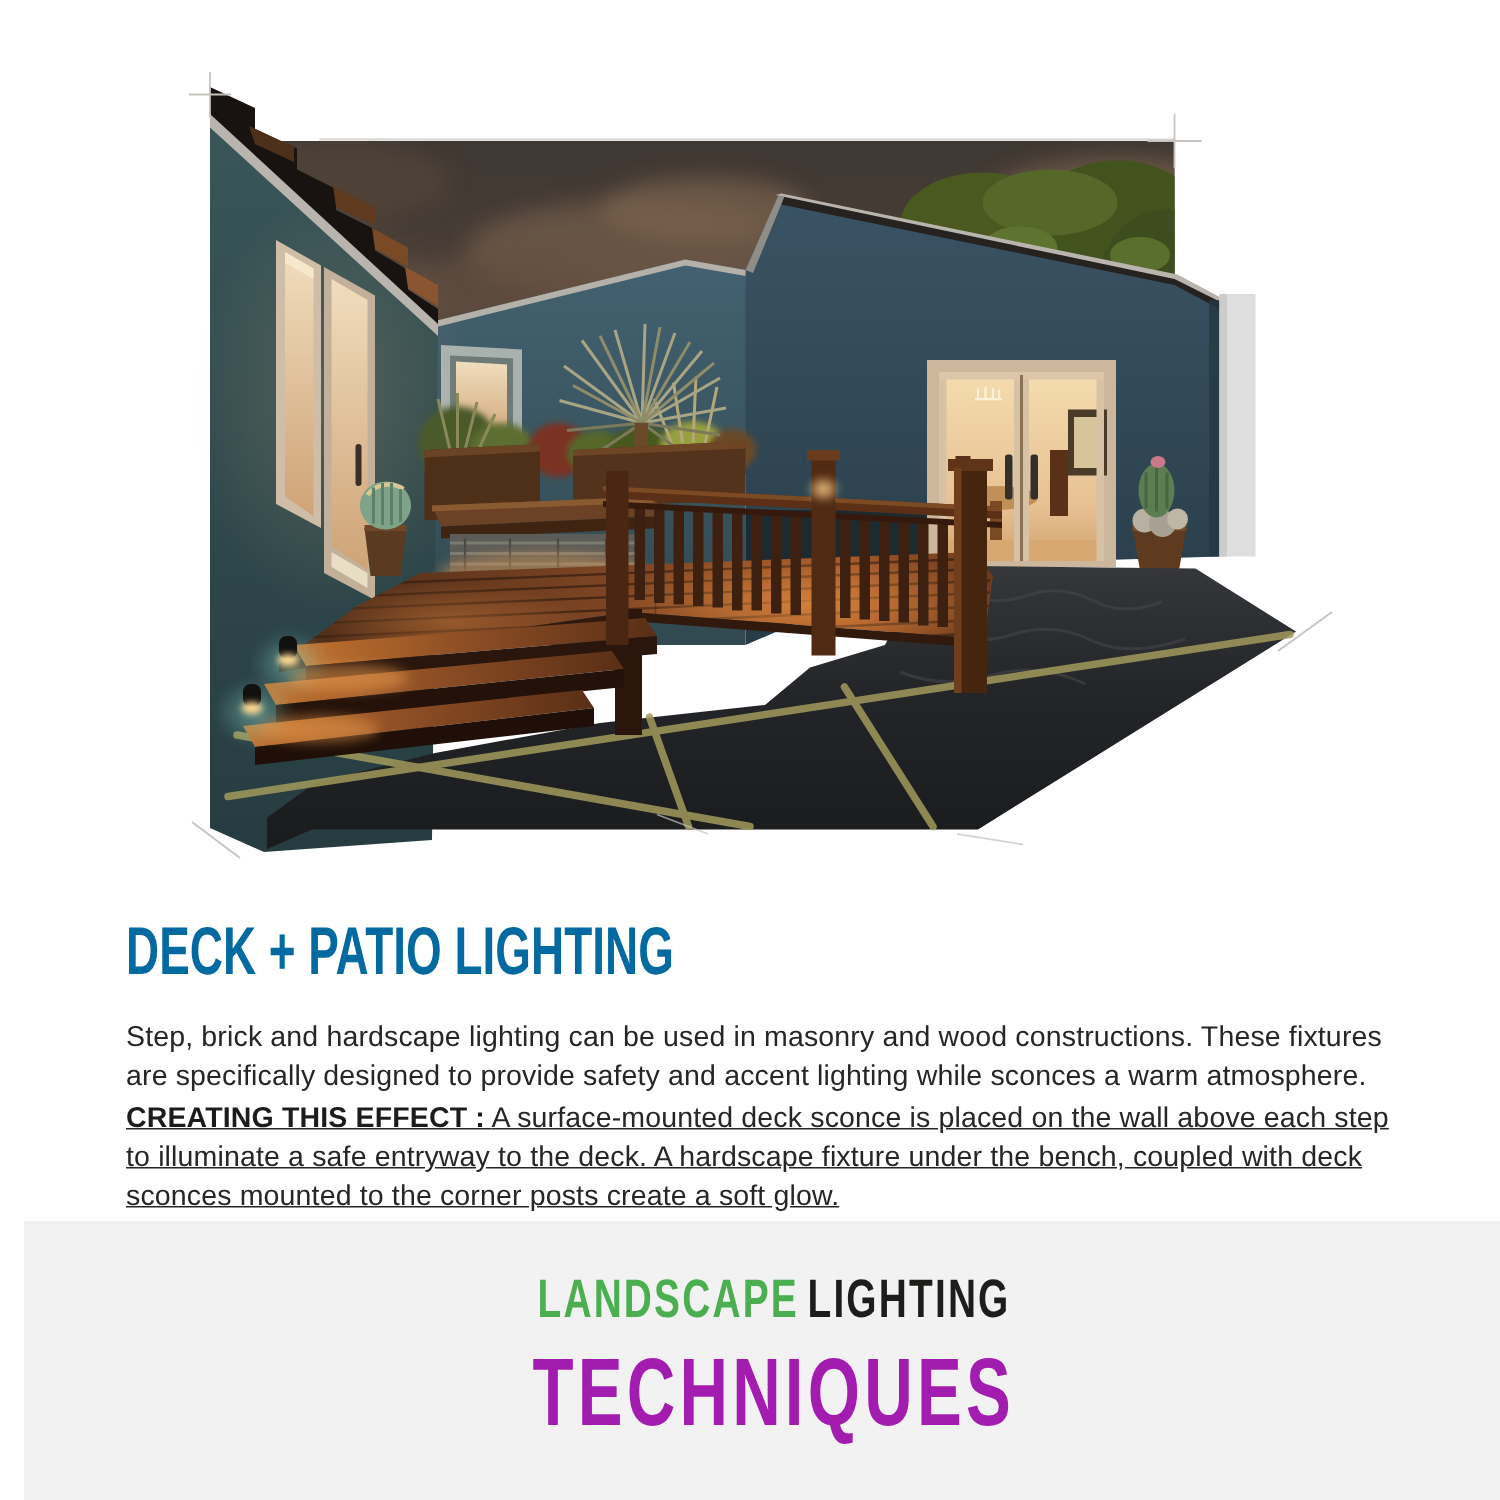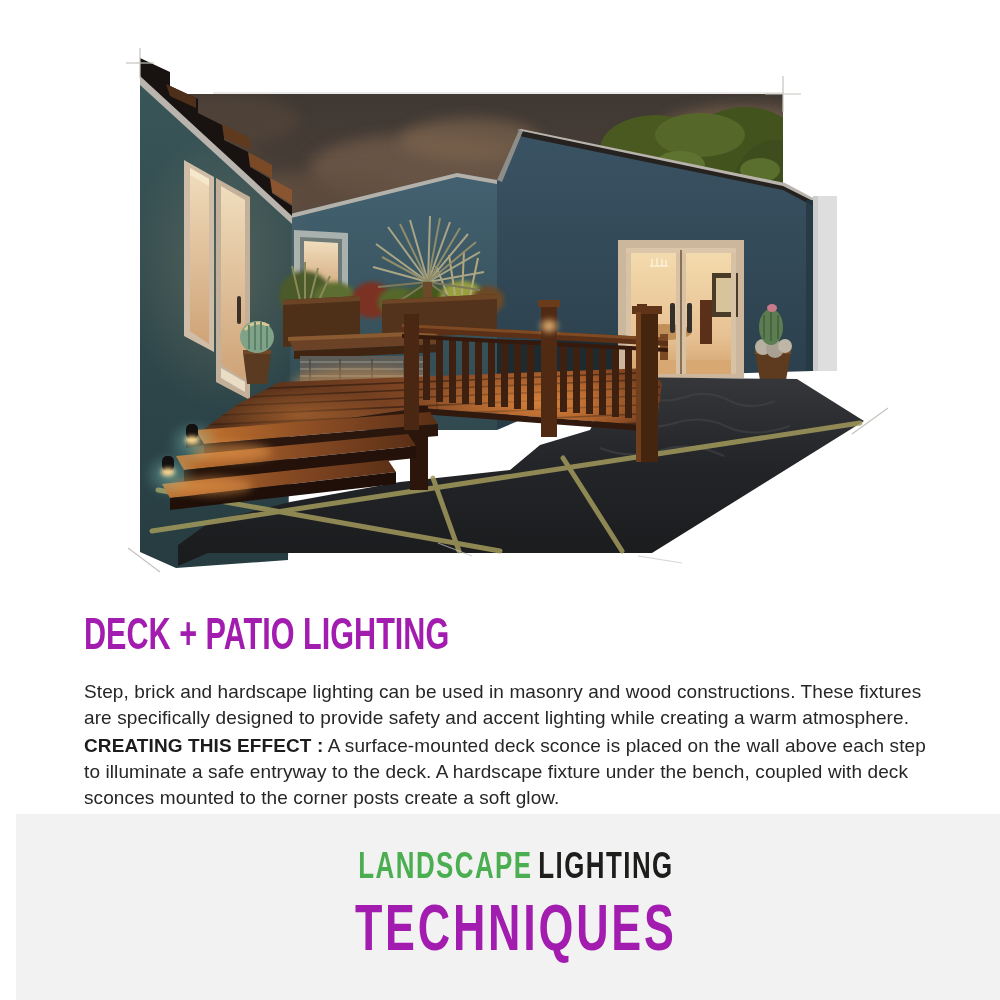--- a/index.html
+++ b/index.html
@@ -3,27 +3,27 @@
 <meta charset="utf-8">
 <style>
   html,body{margin:0;padding:0;background:#ffffff;}
   #page{position:relative;width:1000px;height:1000px;background:#ffffff;overflow:hidden;
         font-family:"Liberation Sans",sans-serif;}
   .art{position:absolute;top:0;left:0;width:1000px;height:588px;}
   .cond{display:inline-block;transform-origin:left center;}
   .cond-c{display:inline-block;transform-origin:center center;}
 
   .headline{position:absolute;left:84px;top:608px;font-size:45px;font-weight:700;
-            color:#a21caf;letter-spacing:0px;white-space:nowrap;text-align:right;}
+            color:#0369a1;letter-spacing:0px;white-space:nowrap;text-align:right;}
   .headline .cond{transform:scaleX(0.68);}
 
   .para{position:absolute;left:84px;width:852px;font-size:19px;line-height:26px;
         color:#262626;letter-spacing:0.1px;}
   #para1{top:660px;}
-  #para2{top:714px;}
+  #para2{top:714px;text-decoration:underline;}
   .bold-label{font-weight:700;color:#1c1c1c;}
 
   .footer{position:absolute;left:16px;top:814px;width:1000px;height:186px;
           background:#f2f2f2;text-align:center;}
   .footer-line1{margin-top:31px;font-size:36px;font-weight:700;letter-spacing:2px;
                 color:#1d1d1b;white-space:nowrap;}
   .footer-line1 .cond-c{transform:scaleX(0.72);}
   .footer-line1 .accent{color:#4bae50;margin-right:8px;}
   .footer-line2{margin-top:4px;font-size:64px;font-weight:700;letter-spacing:4px;
                 color:#a21caf;white-space:nowrap;}
@@ -366,21 +366,21 @@
       <line x1="128" y1="548" x2="160" y2="572"></line>
       <line x1="438" y1="543" x2="472" y2="556" stroke-opacity="0.7"></line>
       <line x1="638" y1="556" x2="682" y2="563" stroke-opacity="0.7"></line>
     </g>
   </svg>
 
   <div class="headline">
     <span class="cond">DECK + PATIO LIGHTING</span>
   </div>
 
-  <p class="para" id="para1">Step, brick and hardscape lighting can be used in masonry and wood constructions. These fixtures are specifically designed to provide safety and accent lighting while creating a warm atmosphere.</p>
+  <p class="para" id="para1">Step, brick and hardscape lighting can be used in masonry and wood constructions. These fixtures are specifically designed to provide safety and accent lighting while sconces a warm atmosphere.</p>
 
   <p class="para" id="para2"><span class="bold-label">CREATING THIS EFFECT :</span> <span>A surface-mounted deck sconce is placed on the wall above each step to illuminate a safe entryway to the deck. A hardscape fixture under the bench, coupled with deck sconces mounted to the corner posts create a soft glow.</span></p>
 
   <div class="footer">
     <div class="footer-line1">
       <span class="cond-c"><span class="accent">LANDSCAPE</span><span>LIGHTING</span></span>
     </div>
     <div class="footer-line2">
       <span class="cond-c">TECHNIQUES</span>
     </div>

